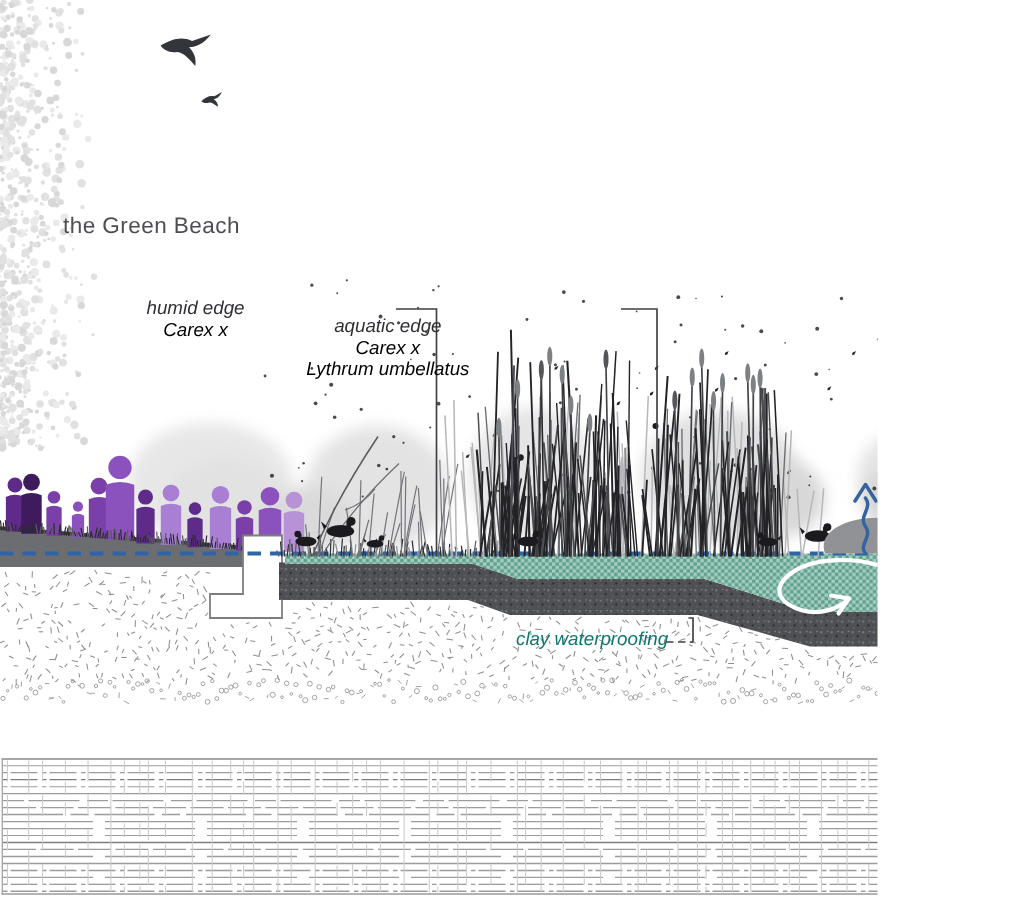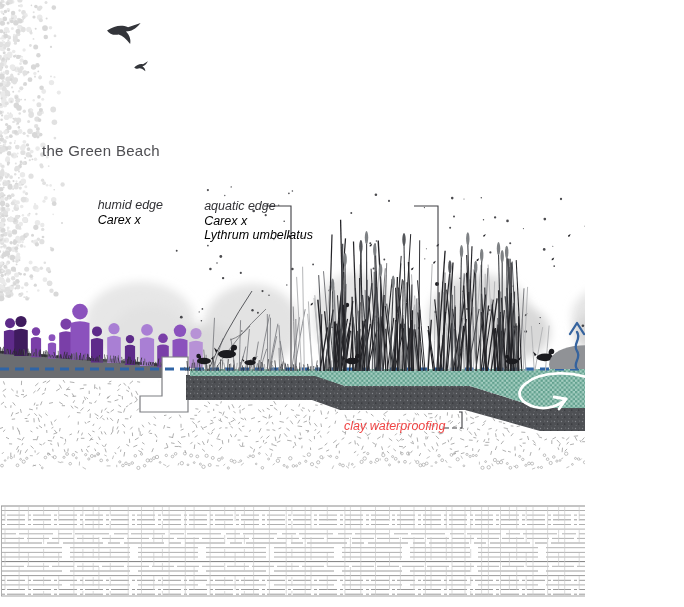--- a/index.html
+++ b/index.html
@@ -1,23 +1,23 @@
 <!DOCTYPE html>
 <html><head>
 <meta charset="utf-8">
 <style>
   html,body{margin:0;padding:0;background:#fff}
   .stage{position:relative;width:585px;height:607px;background:#ffffff;overflow:hidden;
          font-family:"Liberation Sans",sans-serif}
   .stage svg{position:absolute;left:0;top:0}
   .zone-title{position:absolute;font-size:15px;color:#4e4e52;letter-spacing:.3px;white-space:nowrap}
-  .ann{position:absolute;text-align:left;font-style:italic;font-size:12.5px;line-height:14.5px;
+  .ann{position:absolute;text-align:center;font-style:italic;font-size:12.5px;line-height:14.5px;
        color:#313135;white-space:nowrap}
   .ann .sp{color:#000000}
-  .clay-label{position:absolute;font-style:italic;font-size:12.5px;color:#ef4444;white-space:nowrap}
+  .clay-label{position:absolute;font-style:italic;font-size:12.5px;color:#0f766e;white-space:nowrap}
 </style>
 </head>
 <body>
 
 <div class="stage">
 
   <svg id="scene" width="684" height="607" viewBox="0 0 684 607">
       <defs>
     <pattern id="waterP" width="4.6" height="4.6" patternUnits="userSpaceOnUse">
       <rect width="4.6" height="4.6" fill="#a5cec1"></rect>
@@ -2340,21 +2340,21 @@
   </g>
     </svg>
 
   <div class="zone-title" style="left:42px;top:142px">the Green Beach</div>
 
   <div class="ann" style="right:422px;top:198px">
     <div>humid edge</div>
     <div class="sp">Carex x</div>
   </div>
 
-  <div class="ann" style="right:272px;top:199px">
+  <div class="ann" style="right:272px;top:210px">
     <div>aquatic edge</div>
     <div class="sp">Carex x</div>
     <div class="sp">Lythrum umbellatus</div>
   </div>
 
 
   <div class="clay-label" style="left:344px;top:419px">clay waterproofing</div>
 </div>
 
 </body></html>

